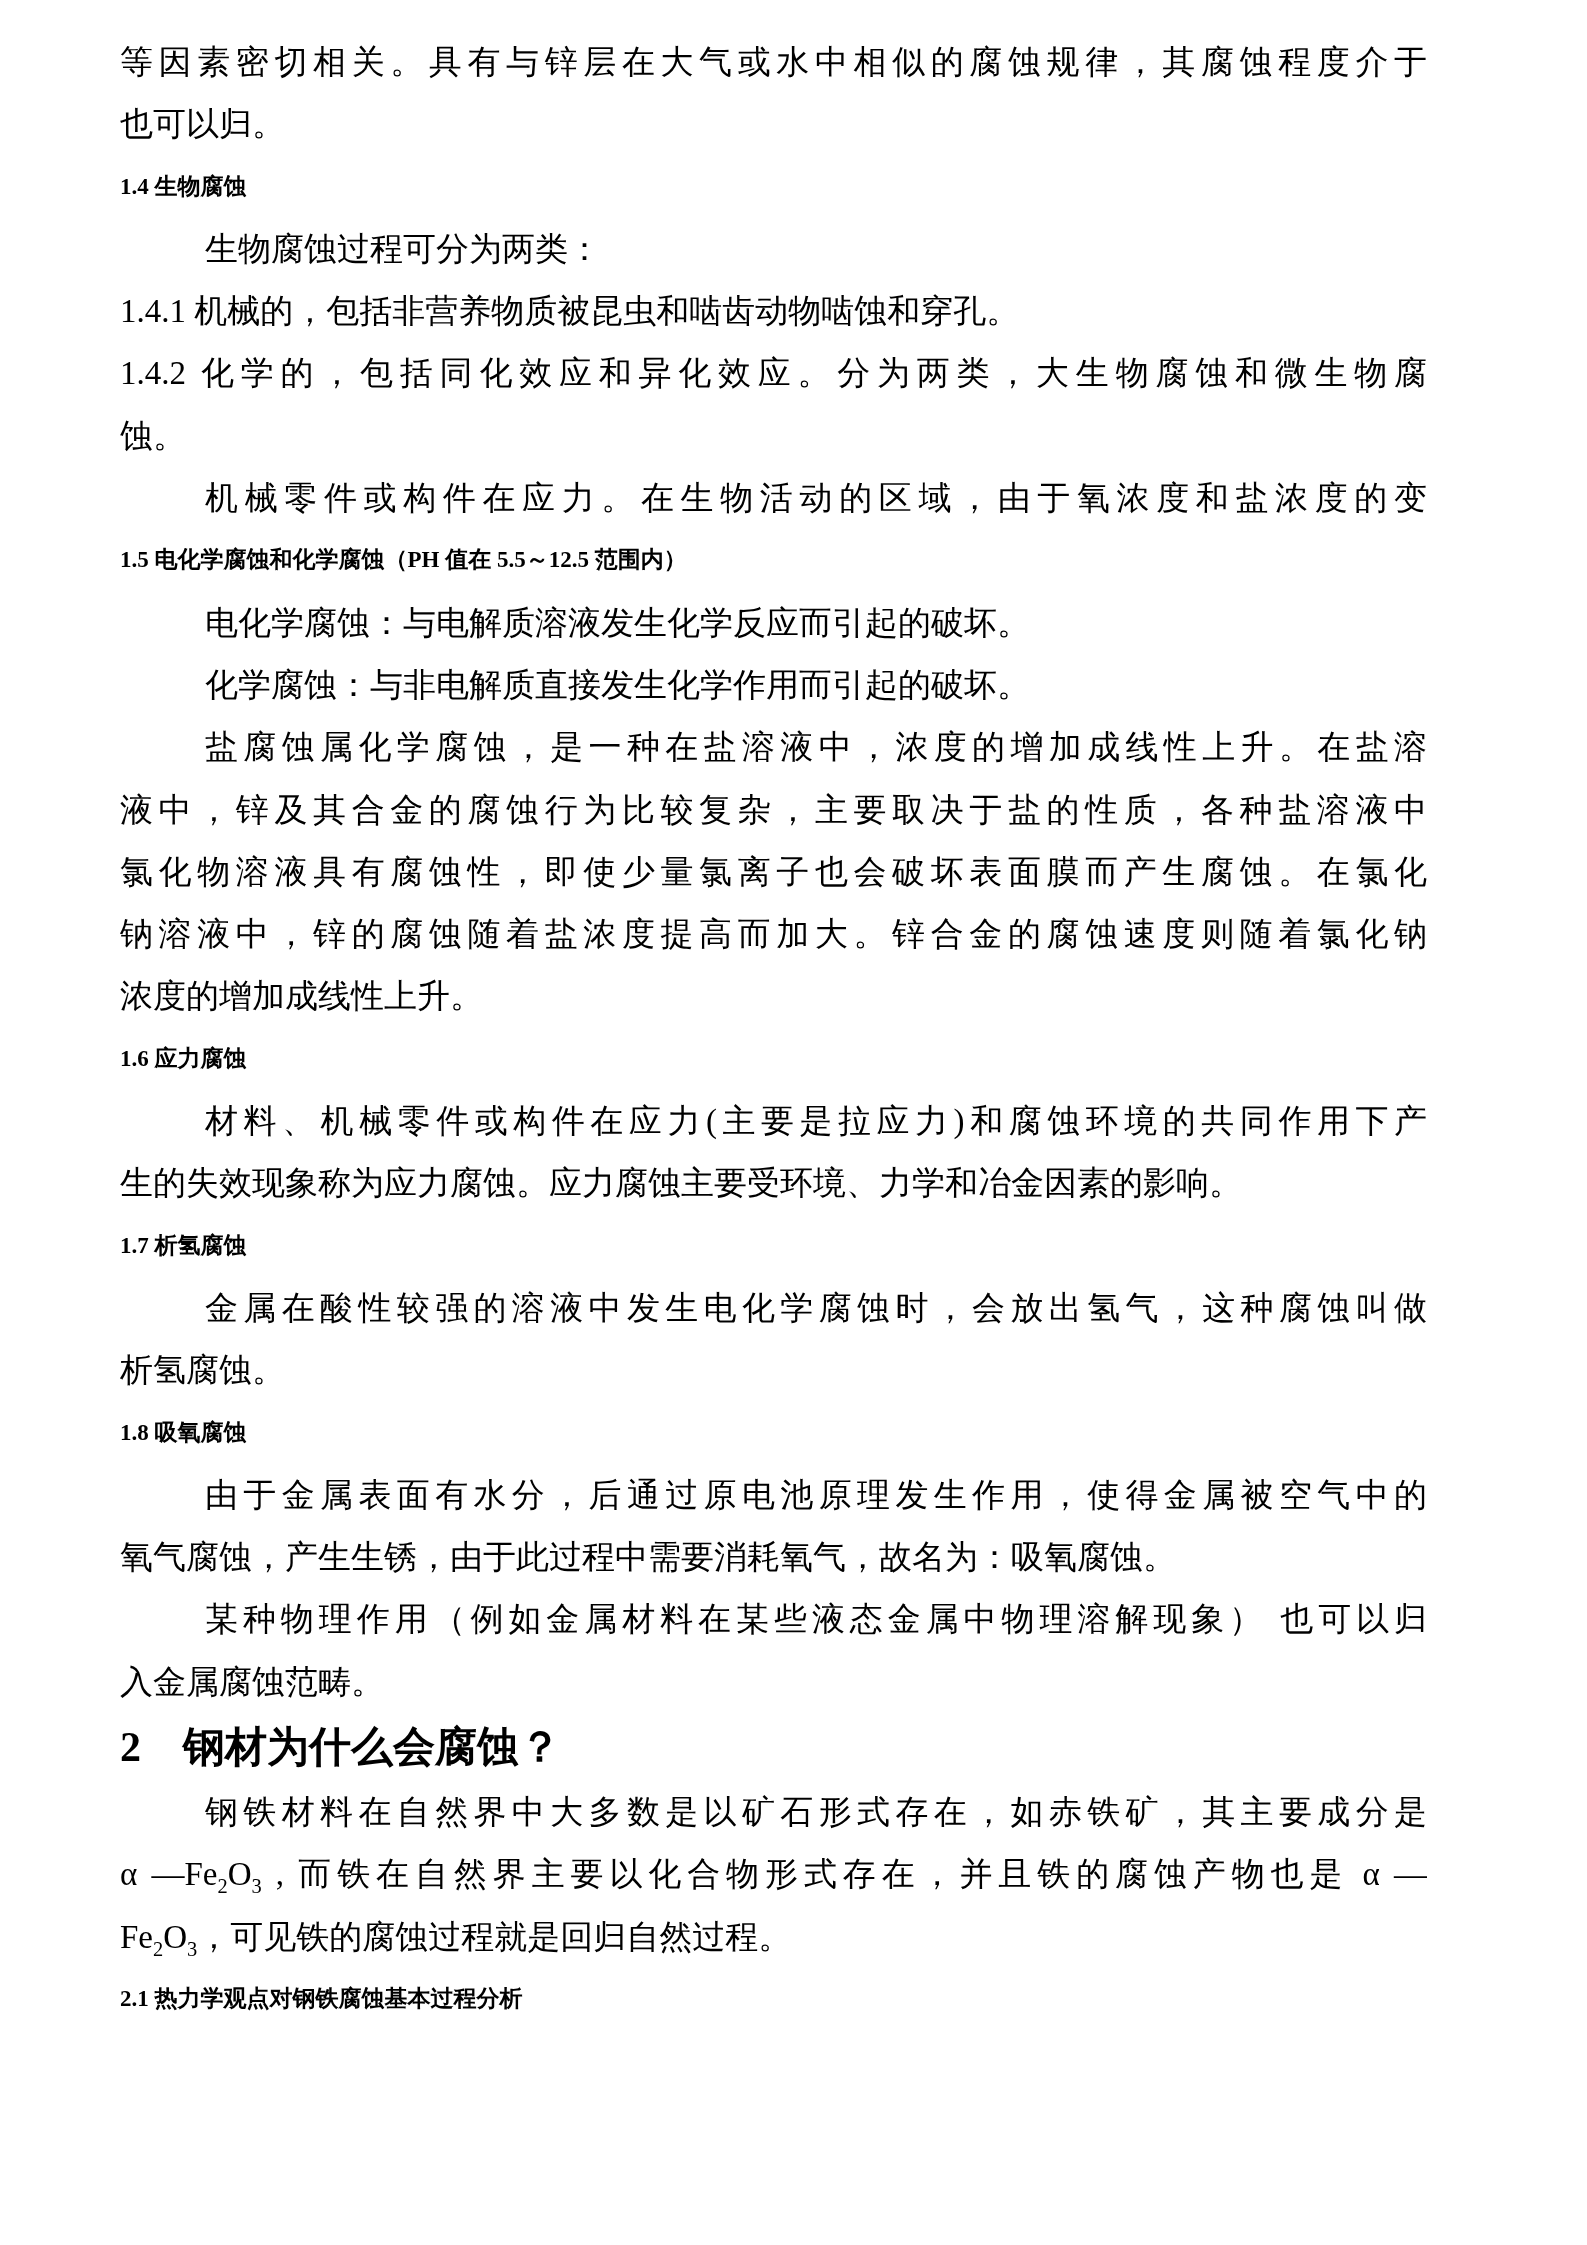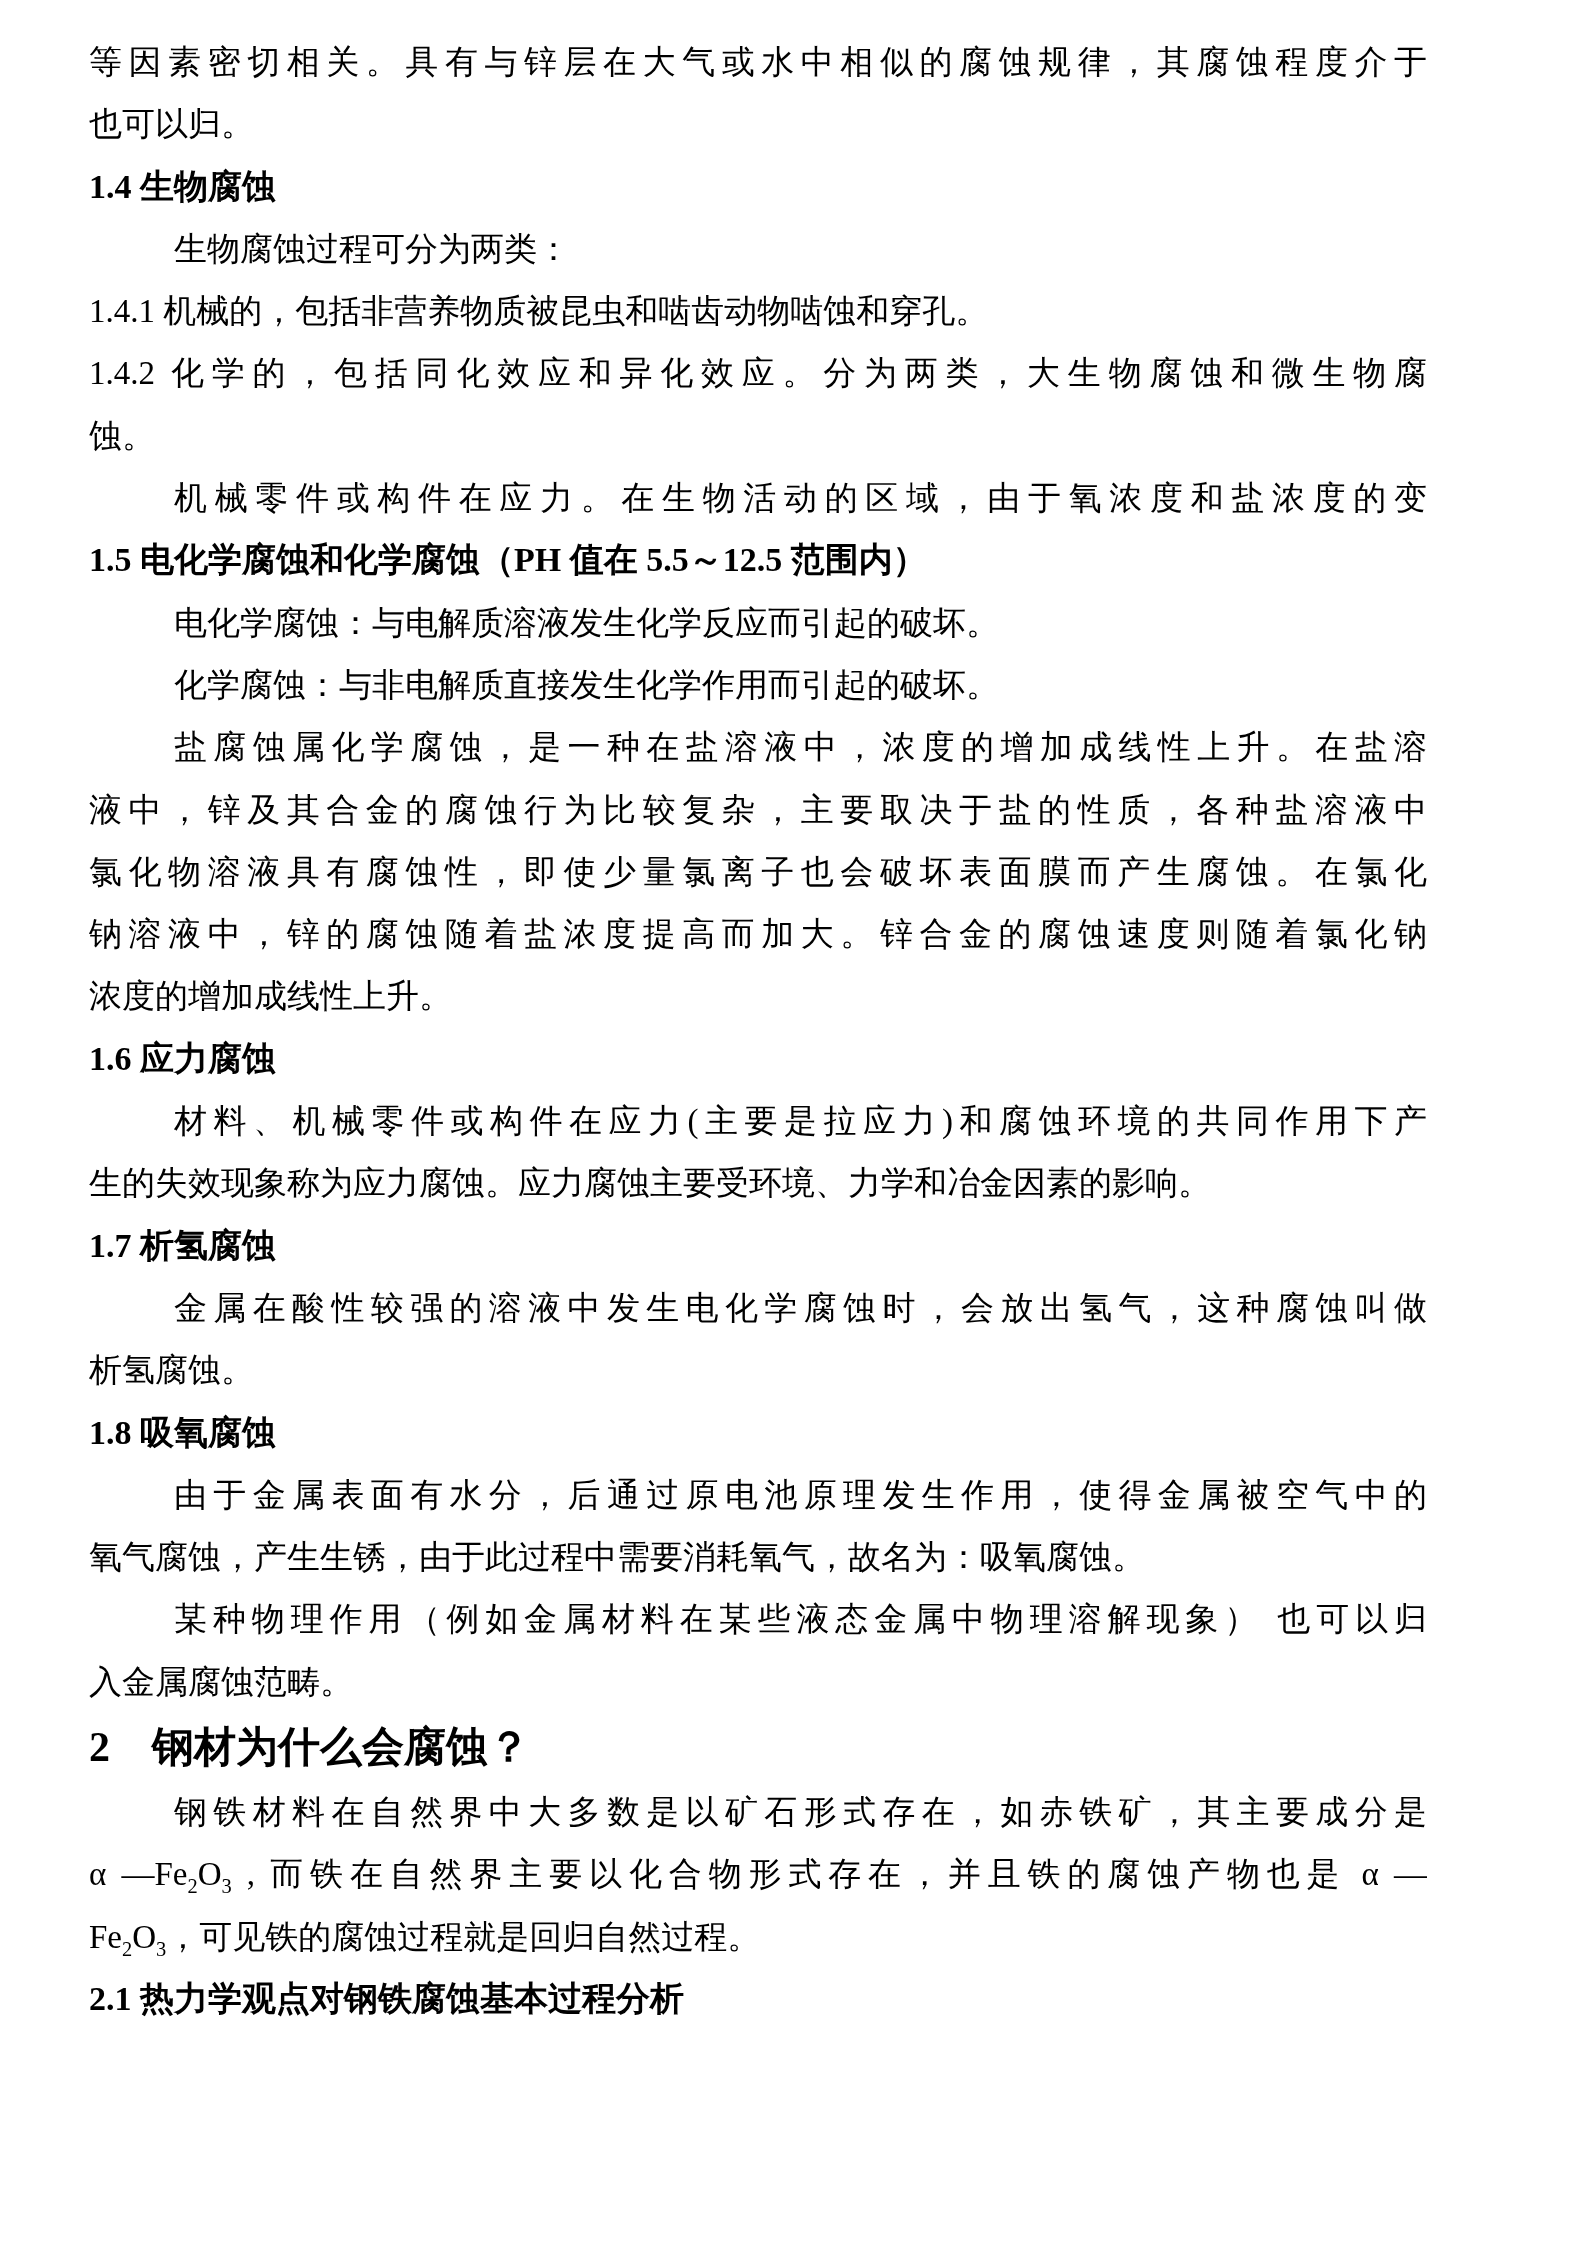--- a/index.html
+++ b/index.html
@@ -6,42 +6,42 @@
     margin: 0;
     padding: 0;
     background: #ffffff;
   }
   .page {
     position: relative;
     width: 1587px;
     height: 2245px;
     background: #ffffff;
     box-sizing: border-box;
-    padding: 31px 160px 0 89px;
+    padding: 31px 160px 0 120px;
     font-family: "Liberation Serif", "DejaVu Serif", serif;
     color: #000000;
     overflow: hidden;
   }
   .line {
     font-size: 33px;
     line-height: 62.3px;
     height: 62.3px;
     text-align: left;
     overflow: hidden;
   }
   .line.justify {
     text-align: justify;
     text-align-last: justify;
   }
   .line.indent {
     text-indent: 85px;
   }
   .line.heading {
     font-weight: bold;
-    font-size: 34px;
+    font-size: 23px;
   }
   .line.heading-large {
     font-weight: bold;
     font-size: 42px;
     line-height: 68px;
     height: 68px;
   }
   .line sub {
     font-size: 0.62em;
     line-height: 0;

